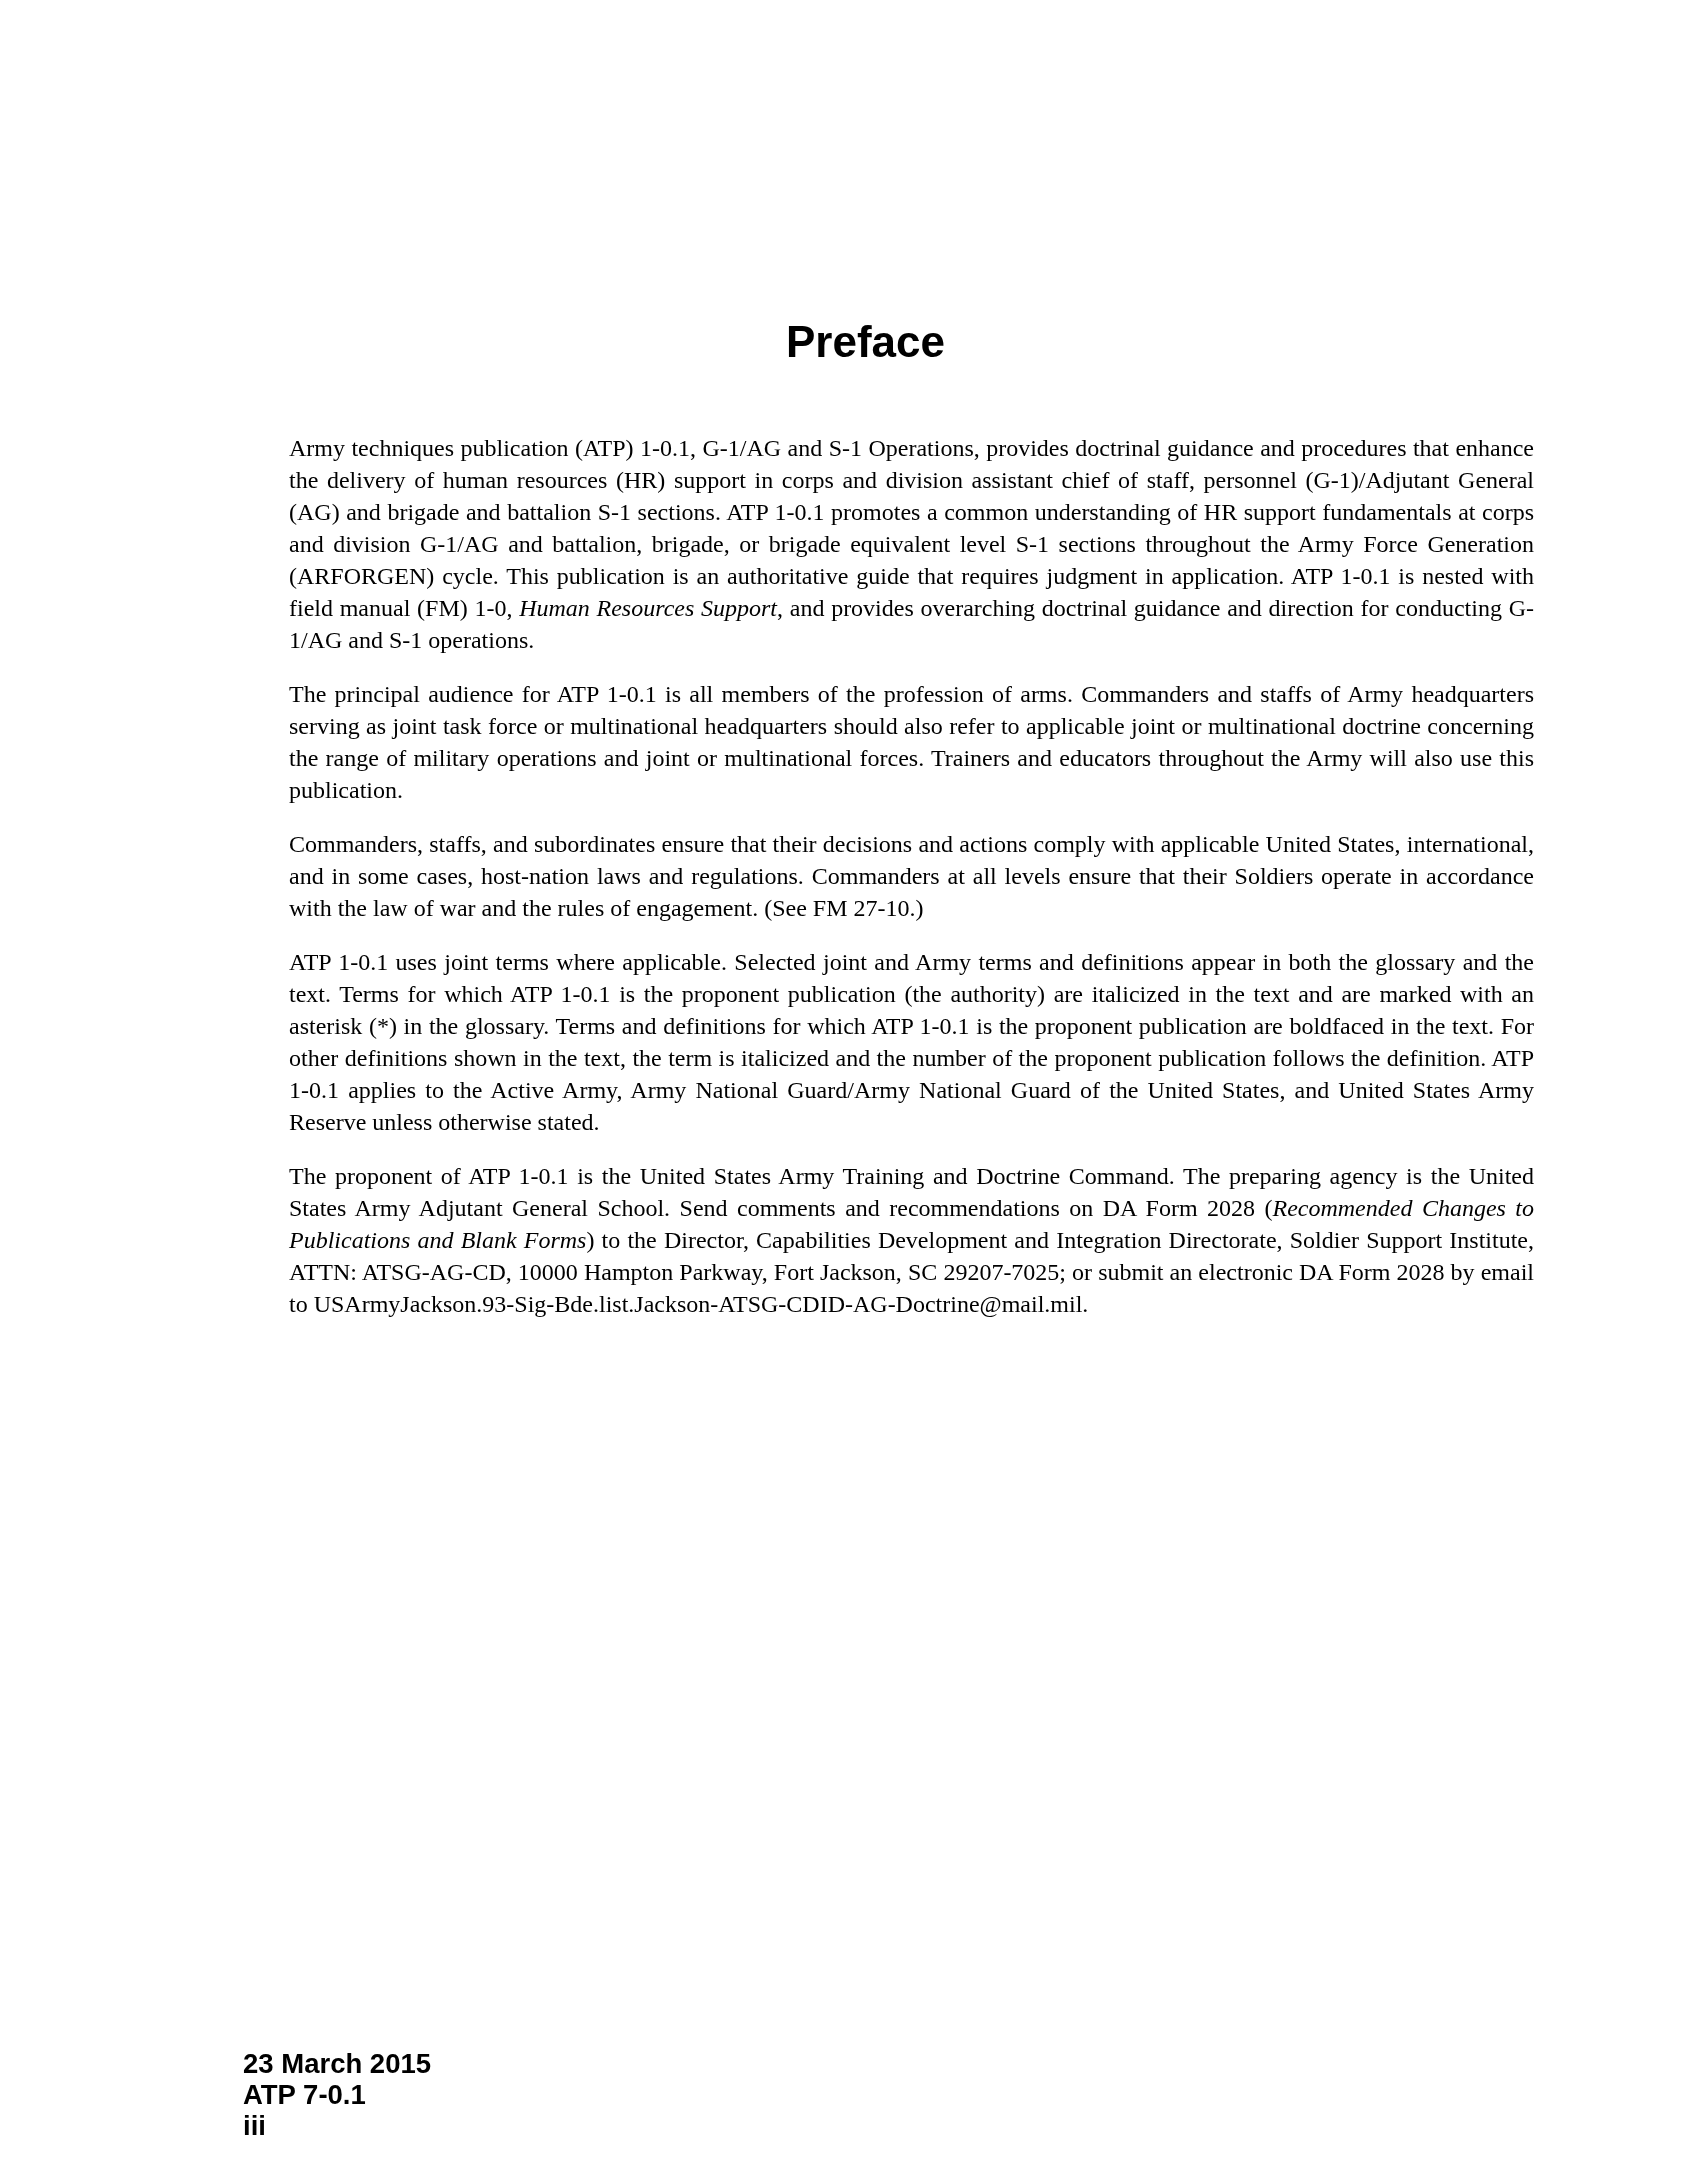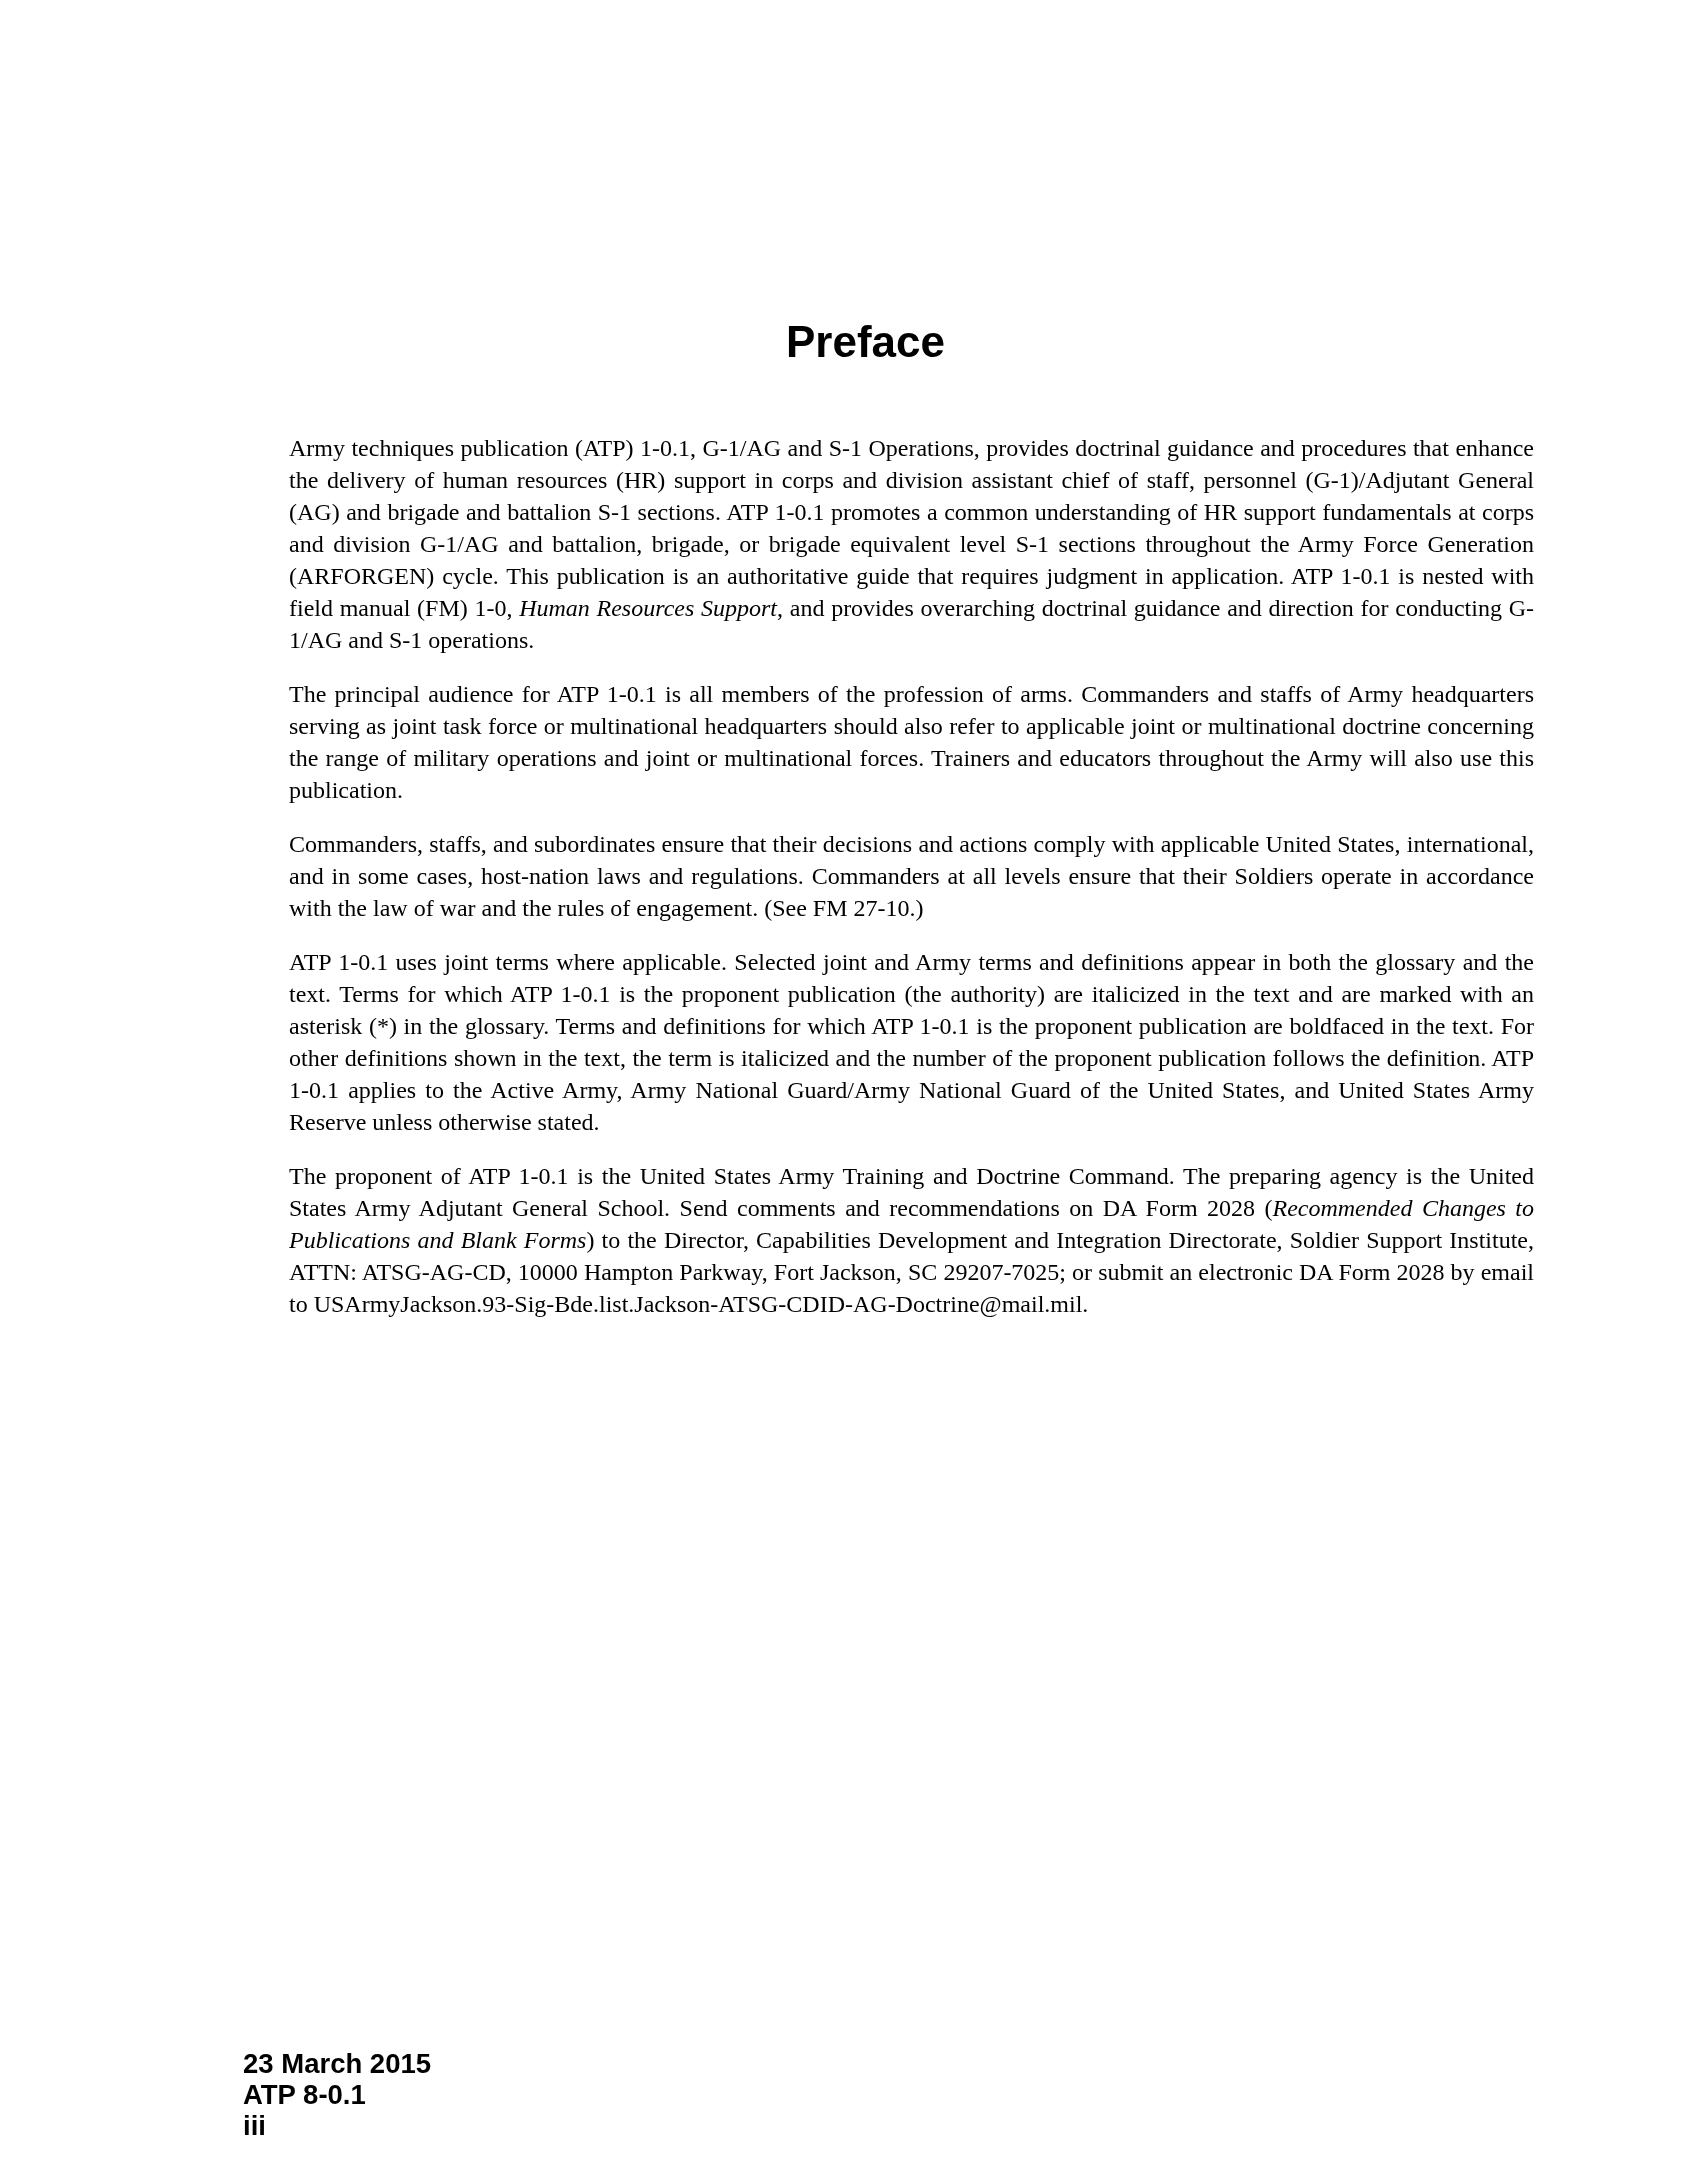--- a/index.html
+++ b/index.html
@@ -72,18 +72,18 @@
   <div class="doc-body">
       <p><span>Army techniques publication (ATP) 1-0.1, G-1/AG and S-1 Operations, provides doctrinal guidance and procedures that enhance the delivery of human resources (HR) support in corps and division assistant chief of staff, personnel (G-1)/Adjutant General (AG) and brigade and battalion S-1 sections. ATP 1-0.1 promotes a common understanding of HR support fundamentals at corps and division G-1/AG and battalion, brigade, or brigade equivalent level S-1 sections throughout the Army Force Generation (ARFORGEN) cycle. This publication is an authoritative guide that requires judgment in application. ATP 1-0.1 is nested with field manual (FM) 1-0, </span><span class="it">Human Resources Support</span><span>, and provides overarching doctrinal guidance and direction for conducting G-1/AG and S-1 operations.</span></p>
       <p><span>The principal audience for ATP 1-0.1 is all members of the profession of arms.  Commanders and staffs of Army headquarters serving as joint task force or multinational headquarters should also refer to applicable joint or multinational doctrine concerning the range of military operations and joint or multinational forces.  Trainers and educators throughout the Army will also use this publication.</span></p>
       <p><span>Commanders, staffs, and subordinates ensure that their decisions and actions comply with applicable United States, international, and in some cases, host-nation laws and regulations. Commanders at all levels ensure that their Soldiers operate in accordance with the law of war and the rules of engagement. (See FM 27-10.)</span></p>
       <p><span>ATP 1-0.1 uses joint terms where applicable. Selected joint and Army terms and definitions appear in both the glossary and the text. Terms for which ATP 1-0.1 is the proponent publication (the authority) are italicized in the text and are marked with an asterisk (*) in the glossary. Terms and definitions for which ATP 1-0.1 is the proponent publication are boldfaced in the text.  For other definitions shown in the text, the term is italicized and the number of the proponent publication follows the definition. ATP 1-0.1 applies to the Active Army, Army National Guard/Army National Guard of the United States, and United States Army Reserve unless otherwise stated.</span></p>
       <p><span>The proponent of ATP 1-0.1 is the United States Army Training and Doctrine Command. The preparing agency is the United States Army Adjutant General School. Send comments and recommendations on DA Form 2028 (</span><span class="it">Recommended Changes to Publications and Blank Forms</span><span>) to the Director, Capabilities Development and Integration Directorate, Soldier Support Institute, ATTN: ATSG-AG-CD, 10000 Hampton Parkway, Fort Jackson, SC 29207-7025; or submit an electronic DA Form 2028 by email to USArmyJackson.93-Sig-Bde.list.Jackson-ATSG-CDID-AG-Doctrine@mail.mil.</span></p>
     </div>
 
   <div class="page-footer">
     <div class="footer-left">23 March 2015</div>
-    <div class="footer-center">ATP 8-0.1</div>
+    <div class="footer-center">ATP 7-0.1</div>
     <div class="footer-right">iii</div>
   </div>
 
 </div>
 
 
 </body></html>

